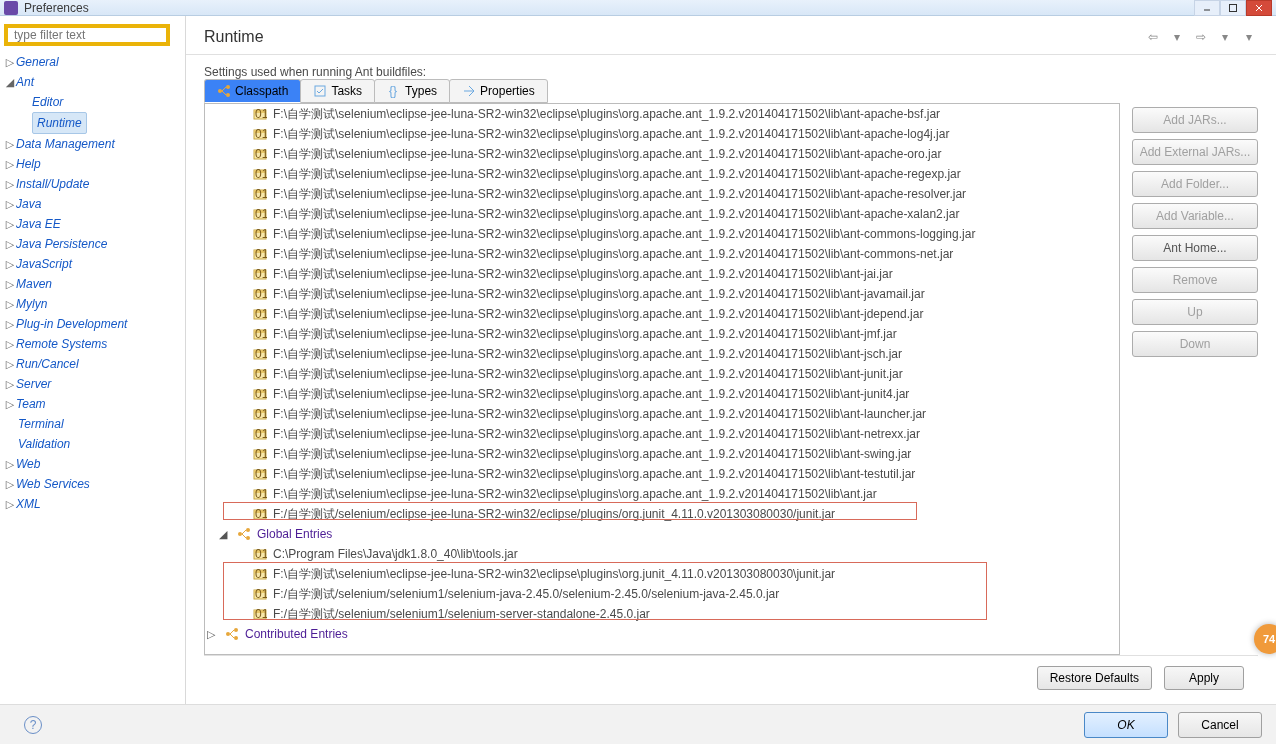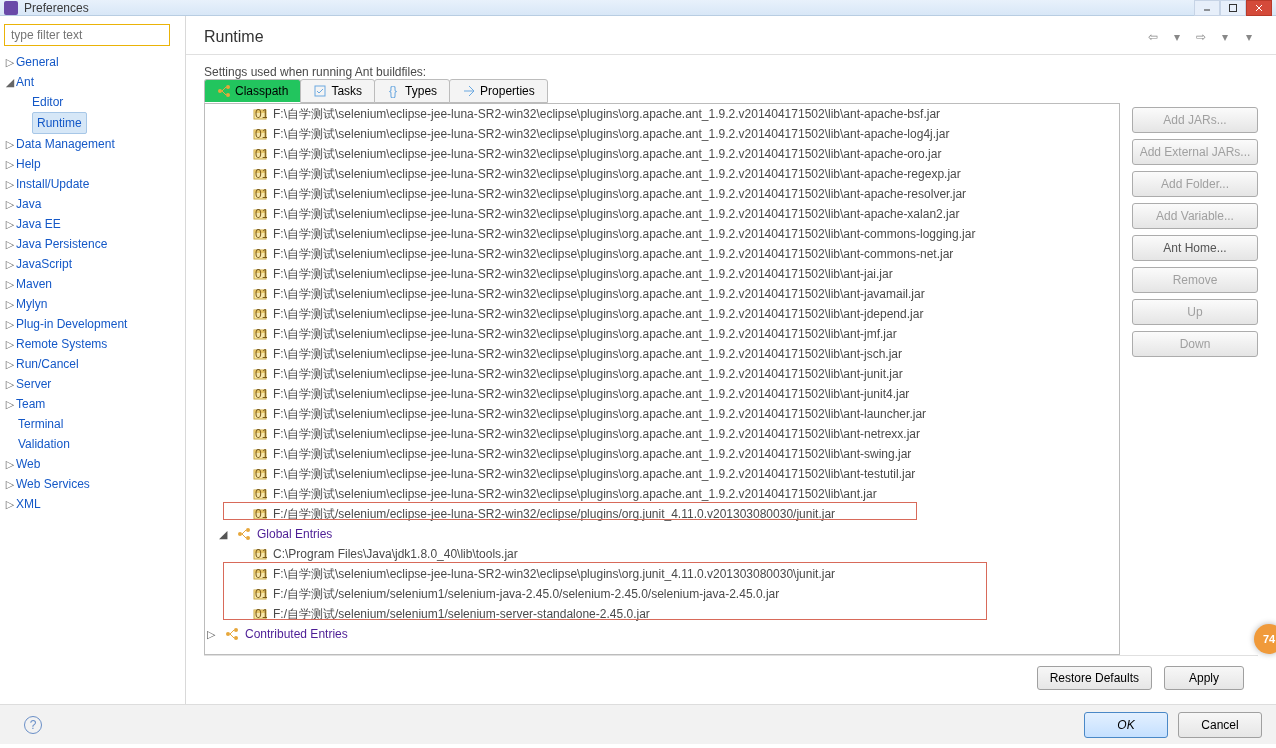--- a/index.html
+++ b/index.html
@@ -9,42 +9,42 @@
 .titlebar .icon { width: 14px; height: 14px; background: #6a4aa8; border-radius: 2px; margin-right: 6px; }
 .titlebar .title { flex: 1; color: #3a3a3a; font-size: 12px; }
 .win-btns { display: flex; gap: 0; }
 .win-btn { width: 26px; height: 16px; background: #e7effa; border: 1px solid #c7d4e6; display: flex; align-items: center; justify-content: center; cursor: default; }
 .win-btn.close { background: #d44a3a; border-color: #b83a2a; color: #fff; }
 .win-btn svg { width: 10px; height: 10px; }
 
 .body-wrap { display: flex; height: 688px; }
 .sidebar { width: 186px; border-right: 1px solid #d9d9d9; background: #fff; padding: 4px; }
 .filter { width: 166px; margin: 4px 0 6px 0; }
-.filter input { width: 100%; height: 22px; border: 1px solid #eab308; padding: 2px 6px; color: #888; font-size: 12px; }
+.filter input { width: 100%; height: 22px; border: 4px solid #eab308; padding: 2px 6px; color: #888; font-size: 12px; }
 
 .tree { color: #1a4f9e; line-height: 20px; user-select: none; }
 .tree .node { display: flex; align-items: center; cursor: pointer; white-space: nowrap; }
 .tree .tw { width: 12px; text-align: center; color: #666; font-size: 11px; }
-.tree .lbl { color: #1458c7; }
+.tree .lbl { color: #1458c7; font-style: italic; }
 .tree .indent1 { padding-left: 14px; }
 .tree .indent2 { padding-left: 28px; }
 .tree .lbl.selected { background: #d6e7f7; border: 1px solid #a7c7e7; border-radius: 2px; padding: 0 4px; }
 
 .main { flex: 1; display: flex; flex-direction: column; background: #fff; }
 .main-header { padding: 12px 18px 8px 18px; display: flex; align-items: center; border-bottom: 1px solid #e0e0e0; }
 .main-header .htitle { font-size: 16px; color: #333; font-weight: 500; flex: 1; }
 .nav-icons { display: flex; gap: 6px; }
 .nav-icons span { width: 18px; height: 18px; display: flex; align-items: center; justify-content: center; color: #888; cursor: pointer; }
 
 .main-body { padding: 10px 18px 6px 18px; flex: 1; display: flex; flex-direction: column; overflow: hidden; }
 .desc { color: #4a4a4a; font-size: 12px; }
 
 .tabs { display: flex; align-items: flex-end; gap: 0; }
 .tab { border: 1px solid #bcbcbc; padding: 4px 12px; background: #f4f4f4; display: flex; align-items: center; gap: 4px; margin-right: -1px; cursor: pointer; border-top-left-radius: 3px; border-top-right-radius: 3px; }
-.tab.active { background: #22c55e; border-bottom-color: #fff; position: relative; z-index: 2; }
+.tab.active { background: #3b82f6; border-bottom-color: #fff; position: relative; z-index: 2; }
 .tab .ticon { width: 14px; height: 14px; }
 .ticon svg { width: 14px; height: 14px; }
 
 .content-row { flex: 1; display: flex; gap: 12px; overflow: hidden; }
 .list-wrap { flex: 1; border: 1px solid #bcbcbc; background: #fff; overflow: auto; position: relative; }
 .list-wrap::-webkit-scrollbar { width: 16px; }
 .list-wrap::-webkit-scrollbar-thumb { background: #c9c9c9; border: 1px solid #a0a0a0; }
 
 .group-row { display: flex; align-items: center; height: 20px; padding-left: 14px; gap: 6px; }
 .group-row .gtw { width: 12px; color: #555; font-size: 11px; }

